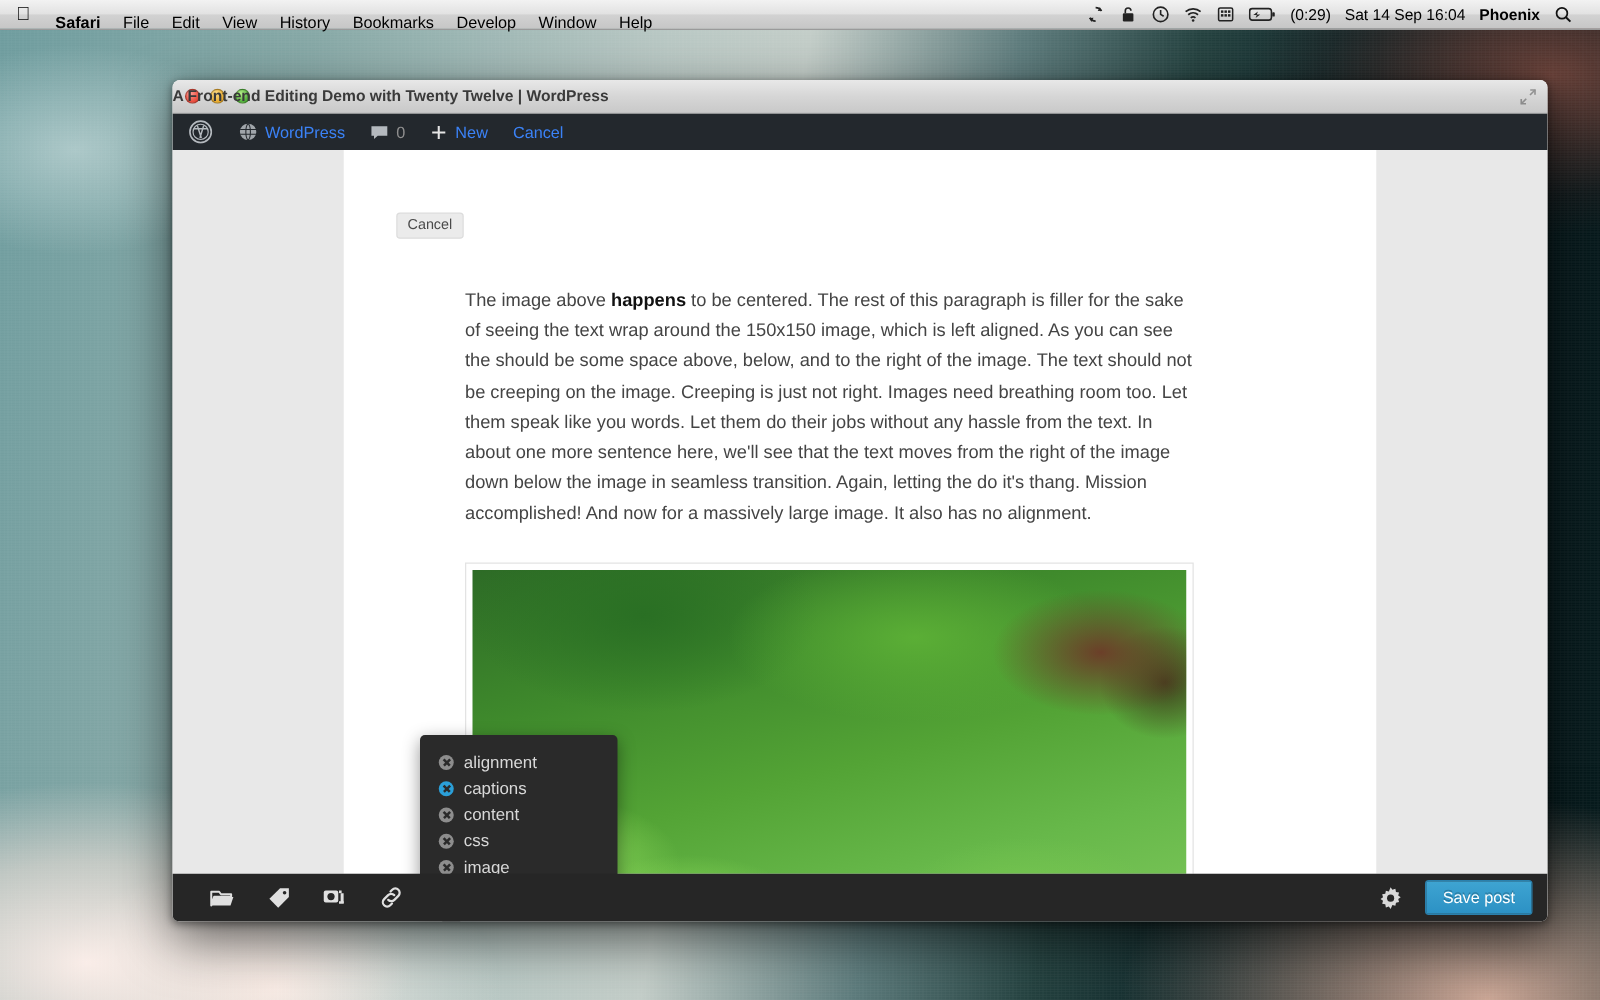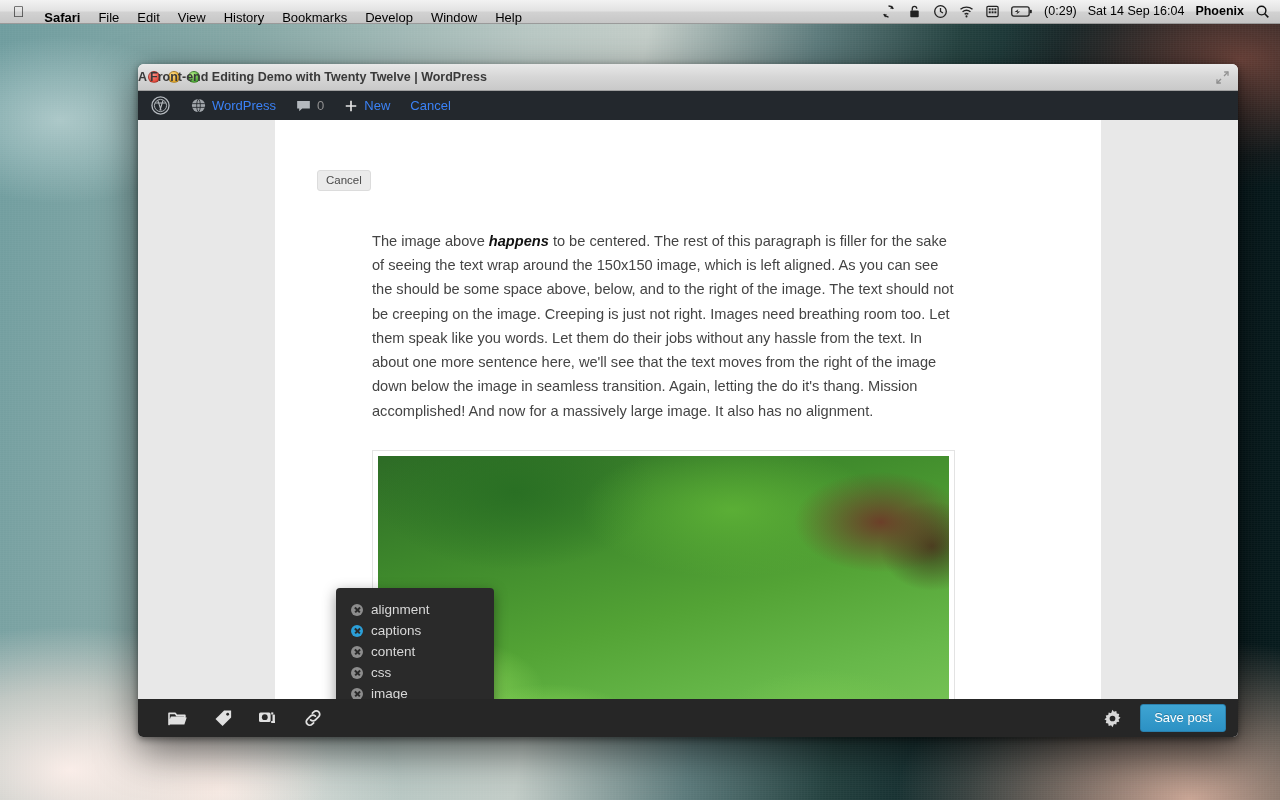--- a/index.html
+++ b/index.html
@@ -34,21 +34,21 @@
     background:linear-gradient(180deg,#f2f2f2 0%, #e2e2e2 48%, #d2d2d2 52%, #c6c6c6 100%);
     display:flex; align-items:center;
     font-size:13px; color:#000;
     border-bottom:1px solid #9a9a9a;
     z-index:50;
   }
   #menubar .apple { padding:0 11px 0 13px; font-size:15px; line-height:1; }
   #menubar .mi { padding:0 9px; white-space:nowrap;margin-top:12px; }
   #menubar .mi.app { font-weight:bold; }
   #menubar .spacer { flex:1; }
-  #menubar .right { display:flex; gap:11px; padding-right:10px; }
+  #menubar .right { display:flex; align-items:center; gap:11px; padding-right:22px; }
   #menubar .right .txt { font-size:12.5px; }
   #menubar .right .bold { font-weight:bold; }
   .mb-ico { width:15px; height:15px; display:inline-block; }
 
   
   #window {
     position:absolute; left:138px; top:64px; width:1100px; height:673px;
     border-radius:6px 6px 5px 5px;
     box-shadow:0 14px 42px rgba(0,0,0,0.58), 0 2px 7px rgba(0,0,0,0.45);
     overflow:hidden;
@@ -124,21 +124,21 @@
   #post-title {
     margin-top:8px; margin-left:57px;
     font-size:37px; line-height:1.28; font-weight:bold;
     color:#111; letter-spacing:-0.4px; max-width:560px;
   }
 
   #post-body {
     margin-left:57px; margin-top:38px; width:583px;
     font-size:14.6px; line-height:1.66; color:#444;
   }
-  #post-body b { color:#111;font-style:italic; }
+  #post-body b { color:#111; }
 
   .figure {
     margin-left:57px; margin-top:27px; width:583px;
     border:1px solid #e3e3e3; padding:5px 5px 0 5px; background:#fff;
   }
   .photo {
     width:100%; height:300px;
     background:
       radial-gradient(ellipse 120px 70px at 88% 22%, rgba(110,55,40,0.92) 0%, rgba(110,55,40,0) 72%),
       radial-gradient(ellipse 70px 60px at 97% 30%, rgba(60,30,22,0.75) 0%, rgba(60,30,22,0) 75%),

